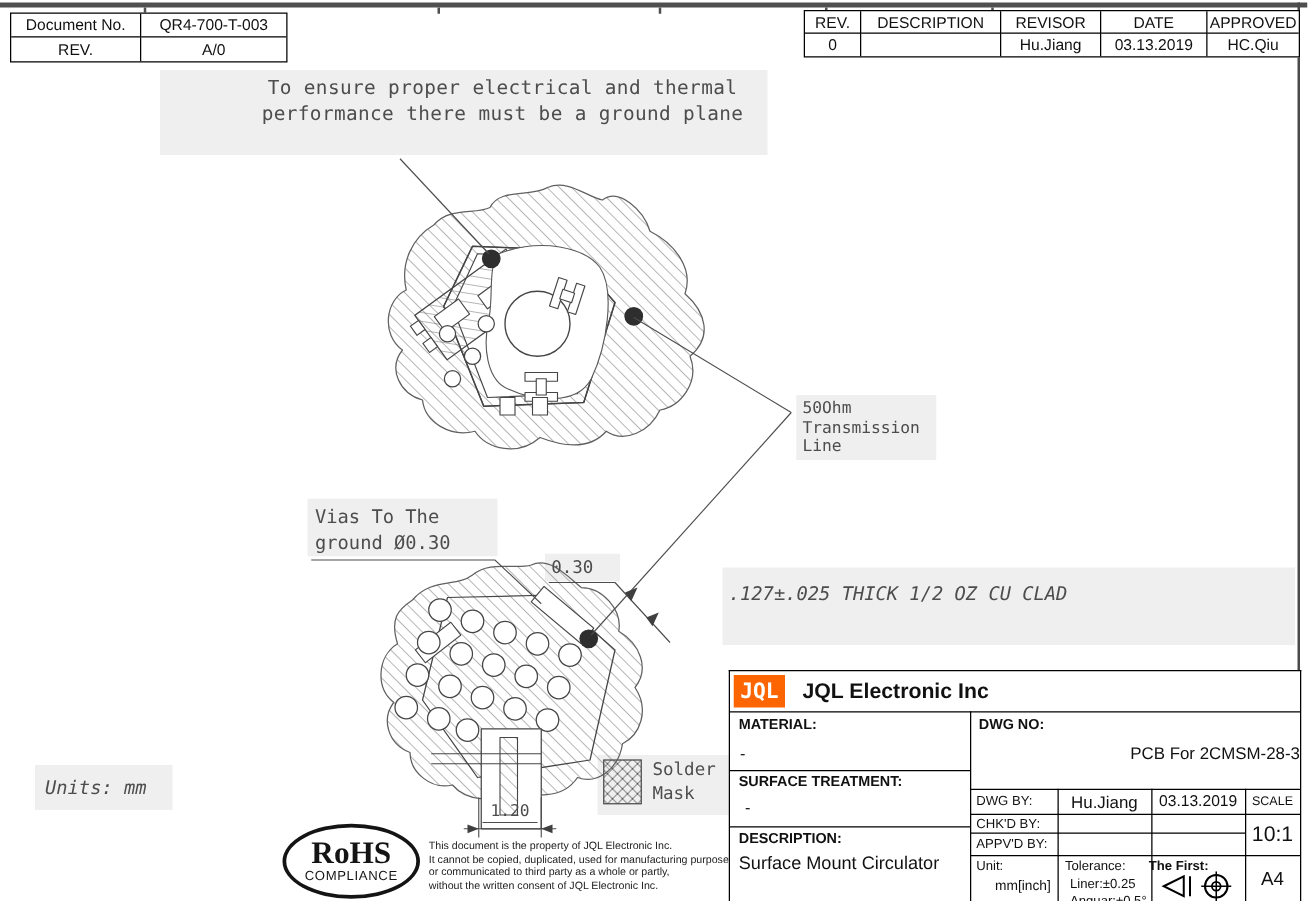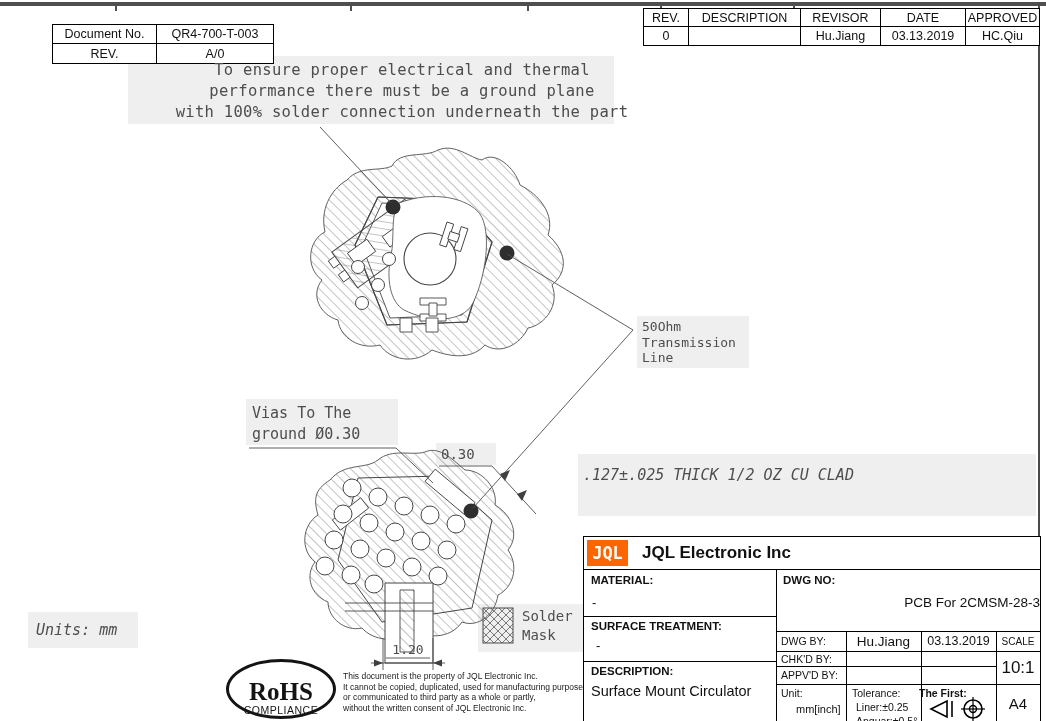--- a/index.html
+++ b/index.html
@@ -144,21 +144,21 @@
     <line x1="433" y1="638" x2="433" y2="670"></line>
     <line x1="371" y1="663" x2="445" y2="663"></line>
     <line x1="386" y1="658" x2="430" y2="658"></line>
   </g>
   <g fill="#3f3f3f">
     <polygon points="383,663 374,659.5 374,666.5"></polygon>
     <polygon points="433,663 442,659.5 442,666.5"></polygon>
   </g>
 </svg>
 
-<div class="abs tbl" style="left:8px;top:24px;width:220px;height:38px;grid-template-columns:104px 1fr;grid-template-rows:1fr 1fr;margin-left:44px;">
+<div class="abs tbl" style="left:8px;top:10px;width:220px;height:38px;grid-template-columns:104px 1fr;grid-template-rows:1fr 1fr;">
   <div class="c">Document No.</div>
   <div class="c nr">QR4-700-T-003</div>
   <div class="c lastrow">REV.</div>
   <div class="c nr lastrow">A/0</div>
 </div>
 
 <div class="abs tbl" style="left:643px;top:8px;width:395px;height:36px;grid-template-columns:45px 112px 80px 85px 1fr;grid-template-rows:1fr 1fr;">
   <div class="c">REV.</div>
   <div class="c">DESCRIPTION</div>
   <div class="c">REVISOR</div>
@@ -167,21 +167,20 @@
   <div class="c lastrow">0</div>
   <div class="c lastrow"></div>
   <div class="c lastrow">Hu.Jiang</div>
   <div class="c lastrow">03.13.2019</div>
   <div class="c nr lastrow">HC.Qiu</div>
 </div>
 
 <div class="abs cad" style="left:128px;top:60px;width:548px;text-align:center;font-size:15.5px;line-height:21px;letter-spacing:0.3px;">
   <div>To ensure proper electrical and thermal</div>
   <div>performance there must be a ground plane</div>
-  <div>with 100% solder connection underneath the part</div>
 </div>
 
 <div class="abs cad" style="left:642px;top:319px;font-size:13px;line-height:15.5px;">
   <div>50Ohm</div>
   <div>Transmission</div>
   <div>Line</div>
 </div>
 
 <div class="abs cad" style="left:252px;top:403px;font-size:15px;line-height:21px;">
   <div>Vias To The</div>
@@ -202,21 +201,21 @@
   <svg width="32" height="38">
     <rect x="1" y="1" width="30" height="35" fill="url(#xhatch)" stroke="#4a4a4a" stroke-width="1"></rect>
   </svg>
   <div class="cad" style="font-size:14px;line-height:19px;">
     <div>Solder</div>
     <div>Mask</div>
   </div>
 </div>
 
 <div class="abs" style="left:226px;top:659px;width:104px;height:54px;border:3px solid #141414;border-radius:50%;
-            display:flex;flex-direction:column;align-items:center;justify-content:flex-end;background:#fff;">
+            display:flex;flex-direction:column;align-items:center;justify-content:center;background:#fff;">
   <div style="font-family:'Liberation Serif',serif;font-weight:bold;font-size:25px;line-height:24px;color:#141414;">RoHS</div>
   <div style="font-size:10.5px;letter-spacing:0.5px;color:#141414;">COMPLIANCE</div>
 </div>
 
 <div class="abs" style="left:343px;top:671px;font-size:8.5px;line-height:10.5px;color:#222;">
   <div>This document is the property of JQL Electronic Inc.</div>
   <div>It cannot be copied, duplicated, used for manufacturing purposes</div>
   <div>or communicated to third party as a whole or partly,</div>
   <div>without the written consent of JQL Electronic Inc.</div>
 </div>

